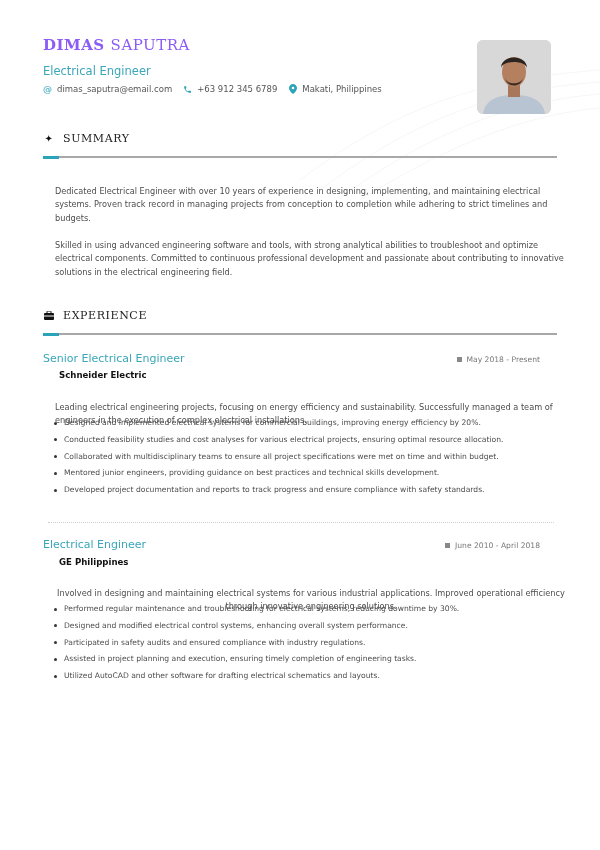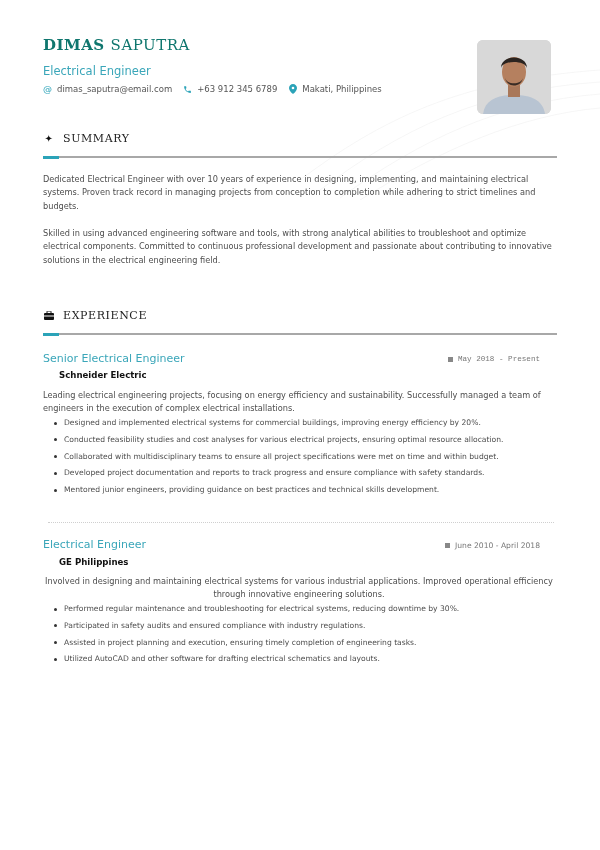--- a/index.html
+++ b/index.html
@@ -1,31 +1,31 @@
 <!DOCTYPE html>
 <html><head>
   <meta charset="utf-8">
   <style>
     html, body { margin: 0; padding: 0; background: #ffffff; }
     body { width: 600px; height: 850px; position: relative; overflow: hidden; font-family: "DejaVu Sans", sans-serif; color: #4a4a4a; }
     .bg-wave { position: absolute; left: 300px; top: 60px; width: 300px; height: 140px; opacity: 0.35; }
-    .name { position: absolute; left: 43px; top: 36px; font-family: "DejaVu Serif", serif; font-size: 15px; color: #0f766e; letter-spacing: 0.5px; }
+    .name { position: absolute; left: 43px; top: 36px; font-family: "DejaVu Serif", serif; font-size: 15px; color: #8b5cf6; letter-spacing: 0.5px; }
     .name .first { font-weight: bold; margin-right: 6px; }
     .jobtitle { position: absolute; left: 43px; top: 64px; font-size: 11.5px; color: #3aa6b9; }
     .contacts { position: absolute; left: 43px; top: 84px; font-size: 8.5px; color: #555; display: flex; align-items: center; }
     .contact { display: flex; align-items: center; margin-right: 11px; }
     .contact .ic { color: #2ba3b8; margin-right: 5px; font-size: 9px; display: inline-flex; width: 9px; justify-content: center; }
     .photo { position: absolute; left: 477px; top: 40px; width: 74px; height: 74px; border-radius: 6px; background: #d6d6d6; overflow: hidden; }
 
     .section-head { position: absolute; left: 43px; display: flex; align-items: center; font-family: "DejaVu Serif", serif; font-size: 11px; color: #222; letter-spacing: 0.6px; }
     .section-head .sic { width: 12px; margin-right: 8px; display: inline-flex; justify-content: center; font-size: 10px; color: #111; }
     .rule { position: absolute; left: 43px; width: 514px; height: 1.5px; background: #a8a8a8; }
     .rule .accent { position: absolute; left: 0; top: -0.5px; width: 16px; height: 3px; background: #2ba3b8; }
 
-    .para { position: absolute; left: 43px; width: 512px; font-size: 8.2px; line-height: 13.3px; color: #4d4d4d; margin: 0; }
+    .para { position: absolute; left: 43px; width: 512px; font-size: 8.2px; line-height: 13.3px; color: #4d4d4d; margin: 12px; }
 
     .role { position: absolute; left: 43px; font-size: 11px; color: #3aa6b9; }
     .dates { position: absolute; right: 60px; font-size: 7.6px; color: #777; display: flex; align-items: center; }
     .dates .cal { width: 5px; height: 5px; background: #888; margin-right: 5px; display: inline-block; }
     .company { position: absolute; left: 43px; font-size: 8.6px; font-weight: bold; color: #111; margin-left: 16px; }
     .bullets { position: absolute; left: 52px; width: 500px; margin: 0; padding: 0; list-style: none; }
     .bullets li { position: relative; padding-left: 12px; font-size: 7.6px; color: #4d4d4d; height: 16.8px; line-height: 11px; }
     .bullets li::before { content: ""; position: absolute; left: 2px; top: 4.5px; width: 3px; height: 3px; border-radius: 50%; background: #333; }
     .dotted { position: absolute; left: 48px; width: 506px; border-top: 1px dotted #cfcfcf; }
   </style>
@@ -99,41 +99,42 @@
         <rect x="0" y="9" width="20" height="2" fill="#fff"></rect>
       </svg>
   </span>
   <span>EXPERIENCE</span>
 </div>
 <div class="rule" style="top:333px;">
     <div class="accent"></div>
   </div>
 
 <div class="role" style="top:352px;">Senior Electrical Engineer</div>
-<div class="dates" style="top:355px;font-family:Liberation Mono, monospace;">
+<div class="dates" style="top:355px;">
   <span class="cal"></span>
   <span>May 2018 - Present</span>
 </div>
 <div class="company" style="top:370px;">Schneider Electric</div>
 <p class="para" style="top:389px;">Leading electrical engineering projects, focusing on energy efficiency and sustainability. Successfully managed a team of engineers in the execution of complex electrical installations.</p>
 <ul class="bullets" style="top:417px;">
   <li>Designed and implemented electrical systems for commercial buildings, improving energy efficiency by 20%.</li>
   <li>Conducted feasibility studies and cost analyses for various electrical projects, ensuring optimal resource allocation.</li>
   <li>Collaborated with multidisciplinary teams to ensure all project specifications were met on time and within budget.</li>
+  <li>Mentored junior engineers, providing guidance on best practices and technical skills development.</li>
   <li>Developed project documentation and reports to track progress and ensure compliance with safety standards.</li>
-  <li>Mentored junior engineers, providing guidance on best practices and technical skills development.</li>
 </ul>
 
 <div class="dotted" style="top:522px;"></div>
 
 <div class="role" style="top:538px;">Electrical Engineer</div>
 <div class="dates" style="top:541px;text-align:center;">
   <span class="cal"></span>
   <span>June 2010 - April 2018</span>
 </div>
 <div class="company" style="top:557px;">GE Philippines</div>
 <p class="para" style="top:575px;text-align:center;">Involved in designing and maintaining electrical systems for various industrial applications. Improved operational efficiency through innovative engineering solutions.</p>
 <ul class="bullets" style="top:603px;">
   <li>Performed regular maintenance and troubleshooting for electrical systems, reducing downtime by 30%.</li>
+  <li>Designed and modified electrical control systems, enhancing overall system performance.</li>
   <li>Participated in safety audits and ensured compliance with industry regulations.</li>
   <li>Assisted in project planning and execution, ensuring timely completion of engineering tasks.</li>
   <li>Utilized AutoCAD and other software for drafting electrical schematics and layouts.</li>
 </ul>
 
 </body></html>

